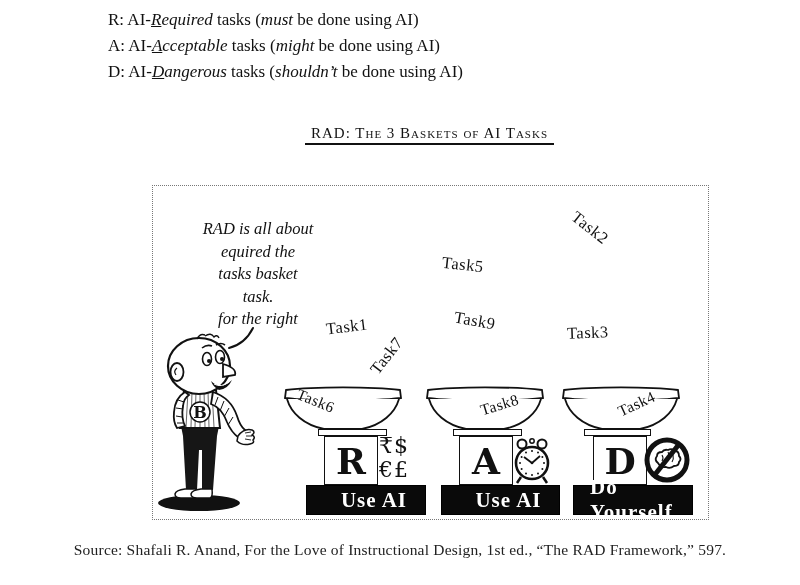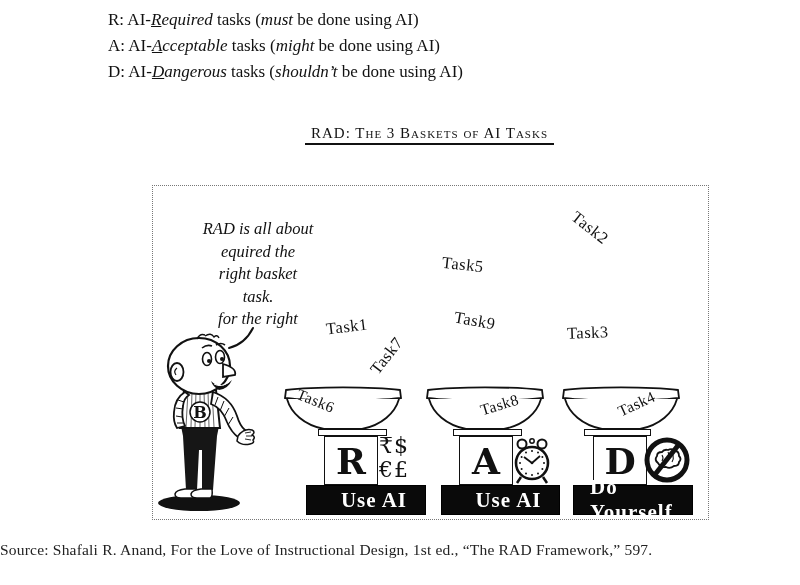--- a/index.html
+++ b/index.html
@@ -49,21 +49,21 @@
   .bar{top:299px;height:28px;background:#0a0a0a;border:1px solid #000;
        display:flex;align-items:center;justify-content:center;}
   .bar-r{left:153px;width:118px;} .bar-a{left:288px;width:117px;} .bar-d{left:420px;width:118px;}
   .bar span{position:static;color:#fff;font-weight:bold;font-size:21px;letter-spacing:1px;margin-left:16px;}
   .currency{left:226px;top:248px;font-family:"DejaVu Serif", serif;font-size:22px;
             line-height:24px;text-align:left;letter-spacing:1px;}
   .currency div{position:static;}
   .clock{left:359px;top:251px;width:40px;height:48px;}
   .nobrain{left:491px;top:249px;width:47px;height:51px;}
   
-  .source{position:absolute;left:0;top:541px;width:100%;
+  .source{position:absolute;left:0;top:541px;width:100%;text-align:center;
           font-size:15.5px;color:#222;letter-spacing:0.2px;}
 </style>
 </head>
 <body>
 
 <div class="page">
 
   <div class="legend">
     <div class="legend-line"><span>R: AI-</span><span class="kw"><span class="kw-i">R</span><span>equired</span></span><span> tasks (</span><span class="em">must</span><span> be done using AI)</span></div>
     <div class="legend-line"><span>A: AI-</span><span class="kw"><span class="kw-i">A</span><span>cceptable</span></span><span> tasks (</span><span class="em">might</span><span> be done using AI)</span></div>
@@ -72,21 +72,21 @@
 
   <div class="title-wrap">
     <span class="title">RAD: The 3 Baskets of AI Tasks</span>
   </div>
 
   <div class="frame">
 
     <div class="speech">
       <div>RAD is all about</div>
       <div>equired the</div>
-      <div>right basket</div>
+      <div>tasks basket</div>
       <div>task.</div>
       <div>for the right</div>
     </div>
     <svg class="speech-tail" viewBox="0 0 28 24">
       <path d="M26,2 Q18,18 2,22" fill="none" stroke="#111" stroke-width="2" stroke-linecap="round"></path>
     </svg>
 
     <svg class="person" viewBox="0 0 100 182">
       <ellipse cx="44" cy="171" rx="41" ry="8" fill="#111"></ellipse>
       <path d="M26,94 L64,94 L62,104 L58,158 L47,158 L47,118 L44,118 L42,158 L31,158 L28,104 Z" fill="#161616"></path>

